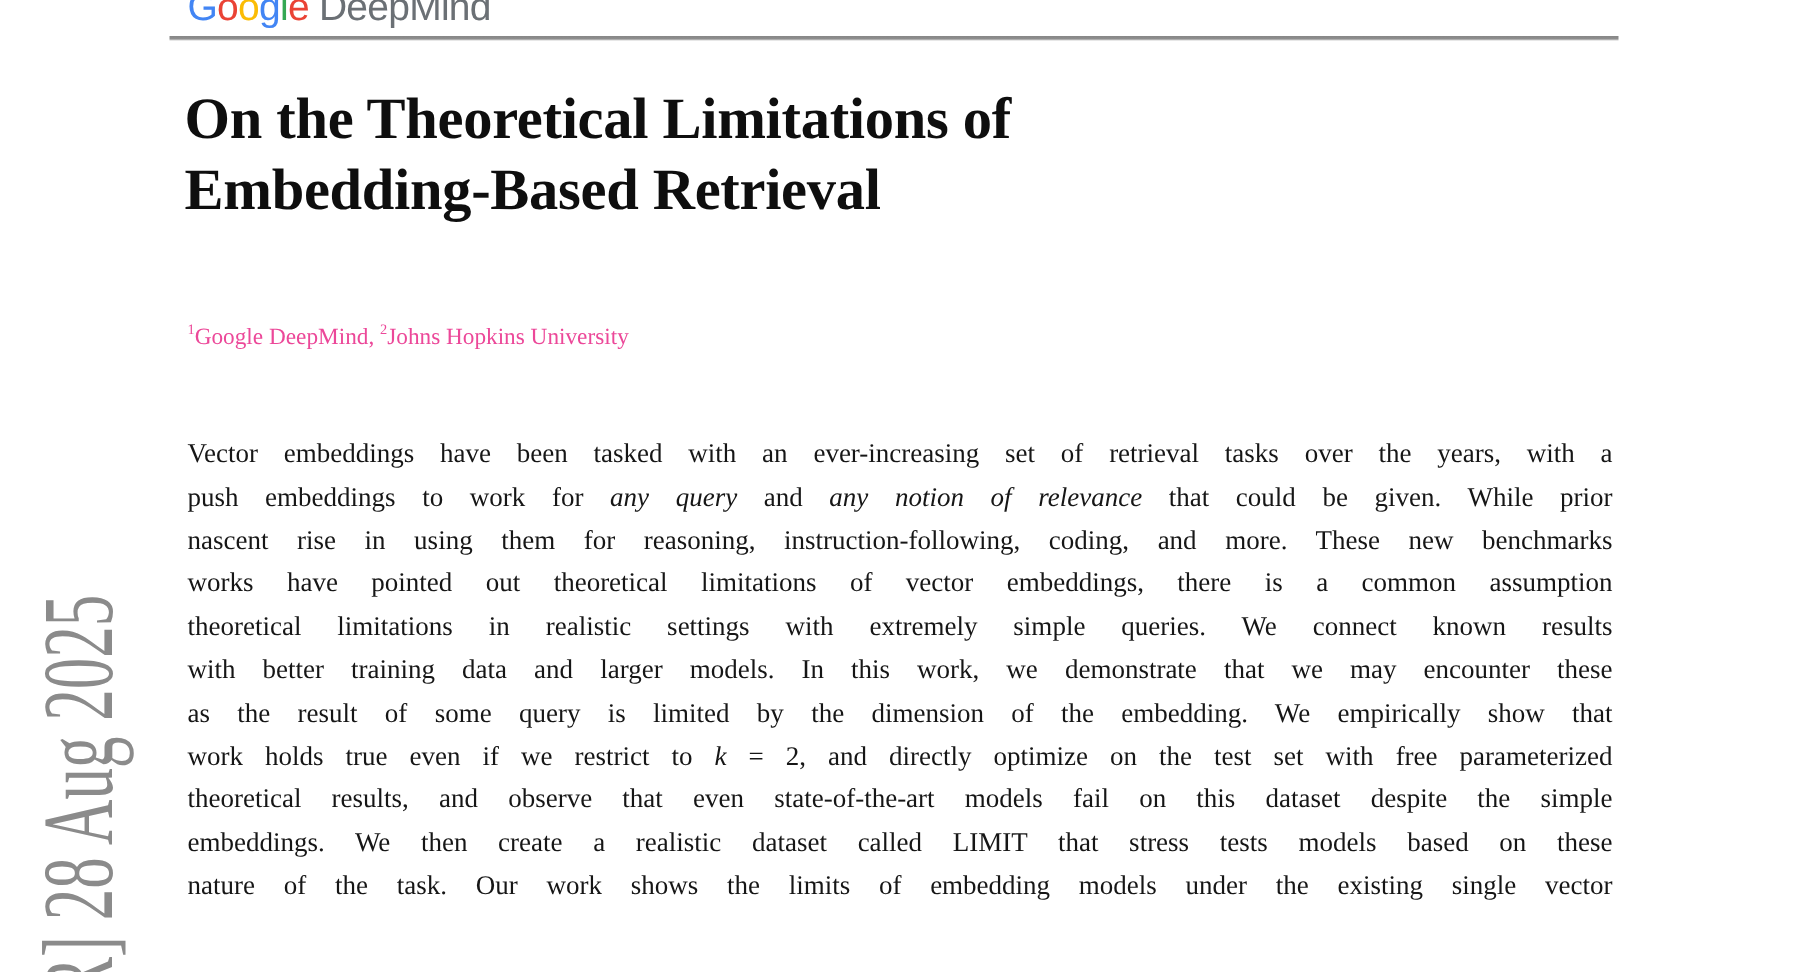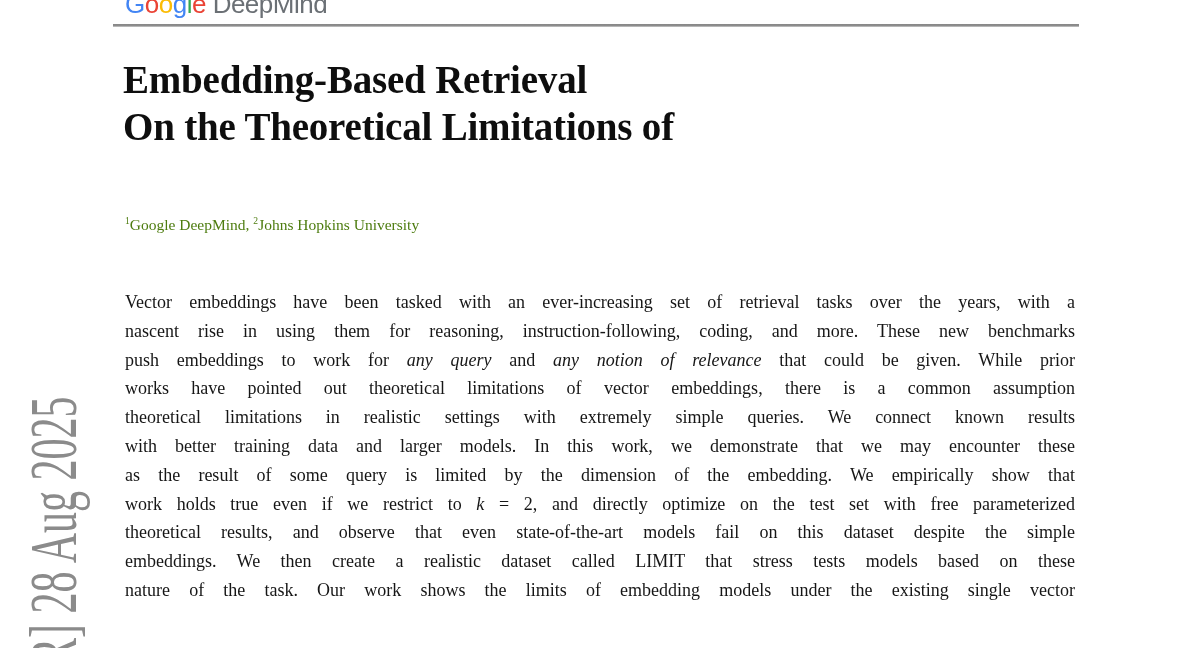--- a/index.html
+++ b/index.html
@@ -57,21 +57,21 @@
     color: #111111;
     line-height: 24px;
   }
   .authors sup { font-size: 60%; line-height: 0; }
   .affiliations {
     position: absolute;
     left: 125px;
     top: 215px;
     width: 950px;
     font-size: 15.5px;
-    color: #4d7c0f;
+    color: #ec4899;
     line-height: 20px;
   }
   .affiliations sup { font-size: 62%; line-height: 0; }
   .abstract {
     position: absolute;
     left: 125px;
     top: 288px;
     width: 950px;
     font-size: 18px;
     color: #161616;
@@ -100,31 +100,31 @@
 </head>
 <body>
 
 <div class="page">
 
   <div class="logo"><span style="color: rgb(66, 133, 244);">G</span><span style="color: rgb(234, 67, 53);">o</span><span style="color: rgb(251, 188, 5);">o</span><span style="color: rgb(66, 133, 244);">g</span><span style="color: rgb(52, 168, 83);">l</span><span style="color: rgb(234, 67, 53);">e</span><span> </span><span style="color: rgb(107, 112, 117);">DeepMind</span></div>
 
   <div class="rule"></div>
 
   <div class="title">
+    <div>On the Theoretical Limitations of</div>
     <div>Embedding-Based Retrieval</div>
-    <div>On the Theoretical Limitations of</div>
   </div>
 
 
   <div class="affiliations"><sup>1</sup><span>Google DeepMind, </span><sup>2</sup><span>Johns Hopkins University</span></div>
 
   <div class="abstract">
       <div class="abs-line"><span>Vector embeddings have been tasked with an ever-increasing set of retrieval tasks over the years, with a</span></div>
+      <div class="abs-line"><span>push embeddings to work for </span><span class="it">any query</span><span> and </span><span class="it">any notion of relevance</span><span> that could be given. While prior</span></div>
       <div class="abs-line"><span>nascent rise in using them for reasoning, instruction-following, coding, and more. These new benchmarks</span></div>
-      <div class="abs-line"><span>push embeddings to work for </span><span class="it">any query</span><span> and </span><span class="it">any notion of relevance</span><span> that could be given. While prior</span></div>
       <div class="abs-line"><span>works have pointed out theoretical limitations of vector embeddings, there is a common assumption</span></div>
       <div class="abs-line"><span>theoretical limitations in realistic settings with extremely simple queries. We connect known results</span></div>
       <div class="abs-line"><span>with better training data and larger models. In this work, we demonstrate that we may encounter these</span></div>
       <div class="abs-line"><span>as the result of some query is limited by the dimension of the embedding. We empirically show that</span></div>
       <div class="abs-line"><span>work holds true even if we restrict to </span><span class="it">k</span><span> = 2, and directly optimize on the test set with free parameterized</span></div>
       <div class="abs-line"><span>theoretical results, and observe that even state-of-the-art models fail on this dataset despite the simple</span></div>
       <div class="abs-line"><span>embeddings. We then create a realistic dataset called LIMIT that stress tests models based on these</span></div>
       <div class="abs-line"><span>nature of the task. Our work shows the limits of embedding models under the existing single vector</span></div>
     </div>
 

